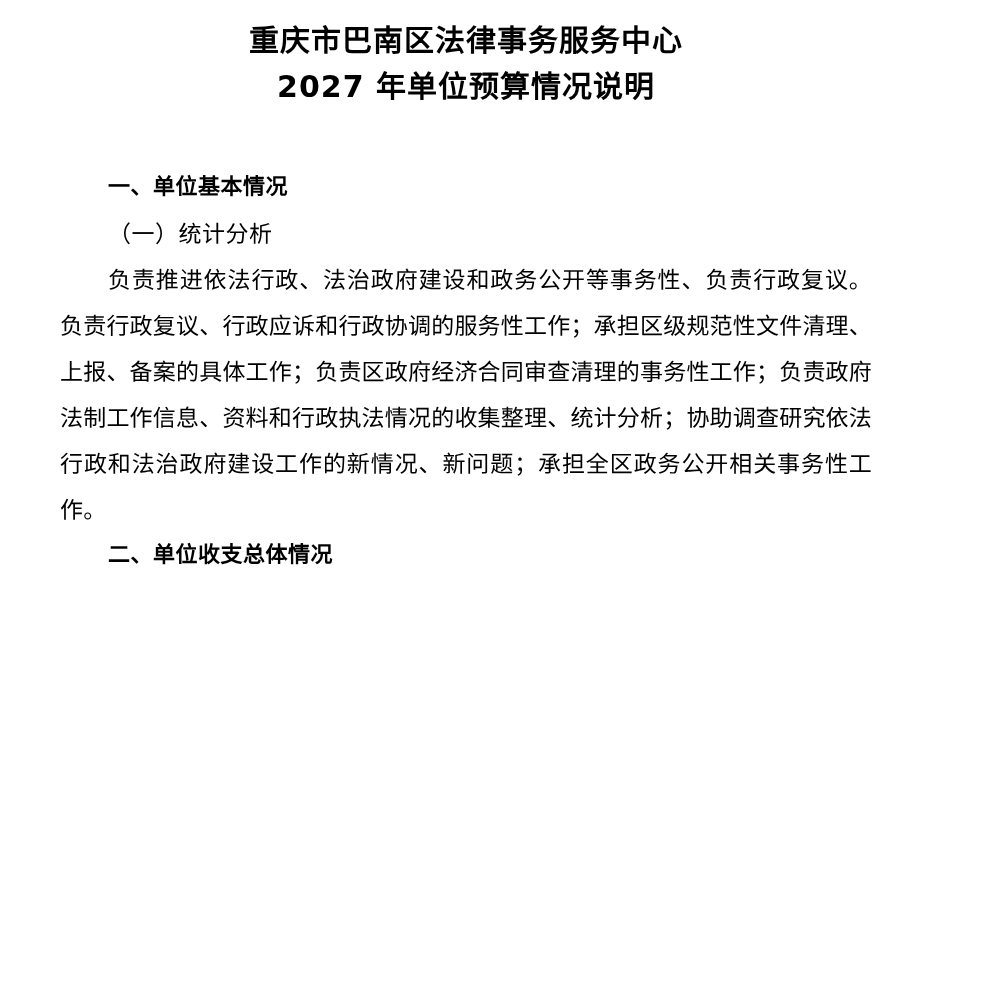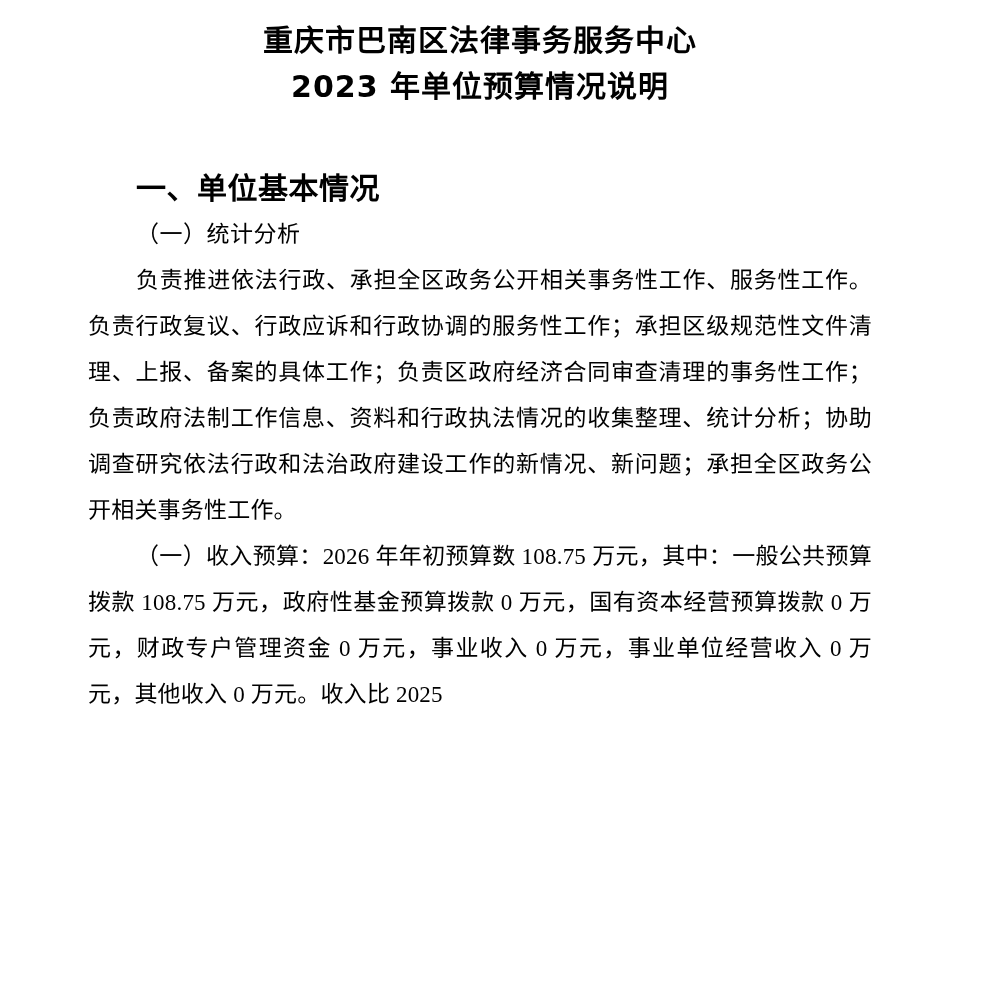--- a/index.html
+++ b/index.html
@@ -11,43 +11,43 @@
     width: 1000px;
     height: 1003px;
     overflow: hidden;
     font-family: "Liberation Serif", "DejaVu Serif", serif;
     color: #000000;
   }
   .page {
     width: 1000px;
     height: 1003px;
     box-sizing: border-box;
-    padding: 18px 128px 0 88px;
+    padding: 18px 128px 0 60px;
     position: relative;
   }
   .doc-title {
     text-align: center;
     font-family: "DejaVu Sans", "Liberation Sans", sans-serif;
     font-weight: bold;
     font-size: 30px;
     line-height: 46px;
     letter-spacing: 1px;
     margin: 0;
   }
   .title-line {
     display: block;
     white-space: nowrap;
   }
   .spacer-after-title {
     height: 56px;
   }
   .heading-1 {
-    font-family: Liberation Sans, sans-serif;
+    font-family: Liberation Mono, monospace;
     font-weight: bold;
-    font-size: 30px;
+    font-size: 22px;
     line-height: 46px;
     text-indent: 48px;
     letter-spacing: 0.5px;
     margin: 0;
   }
   .heading-2 {
     font-size: 23px;
     line-height: 46px;
     text-indent: 48px;
     margin: 0;
@@ -63,29 +63,29 @@
     letter-spacing: 0.2px;
   }
 </style>
 </head>
 <body>
 
 <div class="page">
 
   <h1 class="doc-title">
     <span class="title-line">重庆市巴南区法律事务服务中心</span>
-    <span class="title-line">2023 年单位预算情况说明</span>
+    <span class="title-line">2027 年单位预算情况说明</span>
   </h1>
 
   <div class="spacer-after-title"></div>
 
   <h2 class="heading-1">一、单位基本情况</h2>
 
   <p class="heading-2">（一）统计分析</p>
 
-  <p class="para">负责推进依法行政、承担全区政务公开相关事务性工作、服务性工作。负责行政复议、行政应诉和行政协调的服务性工作；承担区级规范性文件清理、上报、备案的具体工作；负责区政府经济合同审查清理的事务性工作；负责政府法制工作信息、资料和行政执法情况的收集整理、统计分析；协助调查研究依法行政和法治政府建设工作的新情况、新问题；承担全区政务公开相关事务性工作。</p>
+  <p class="para">负责推进依法行政、法治政府建设和政务公开等事务性、负责行政复议。负责行政复议、行政应诉和行政协调的服务性工作；承担区级规范性文件清理、上报、备案的具体工作；负责区政府经济合同审查清理的事务性工作；负责政府法制工作信息、资料和行政执法情况的收集整理、统计分析；协助调查研究依法行政和法治政府建设工作的新情况、新问题；承担全区政务公开相关事务性工作。</p>
 
 
 
+  <h2 class="heading-1">二、单位收支总体情况</h2>
 
-  <p class="para">（一）收入预算：2026 年年初预算数 108.75 万元，其中：一般公共预算拨款 108.75 万元，政府性基金预算拨款 0 万元，国有资本经营预算拨款 0 万元，财政专户管理资金 0 万元，事业收入 0 万元，事业单位经营收入 0 万元，其他收入 0 万元。收入比 2025</p>
 
 </div>
 
 </body></html>

